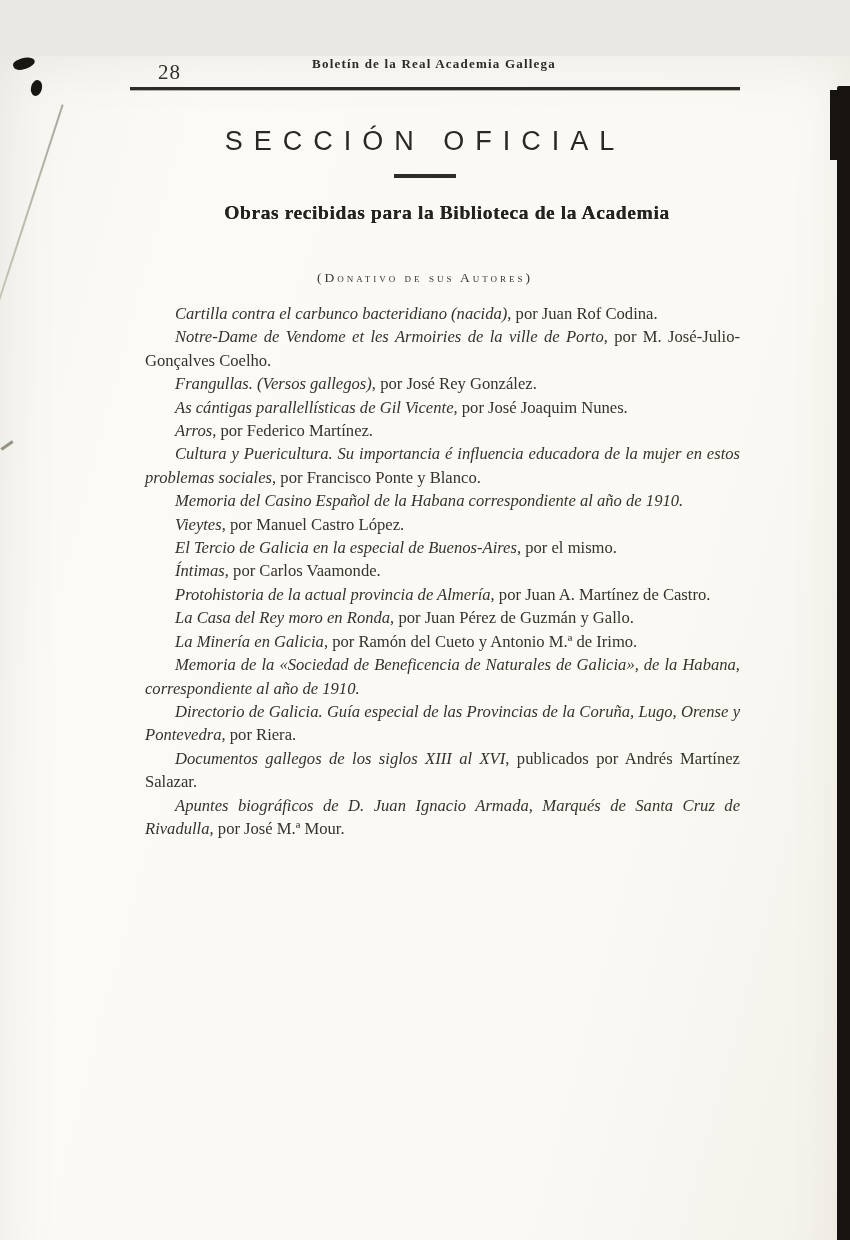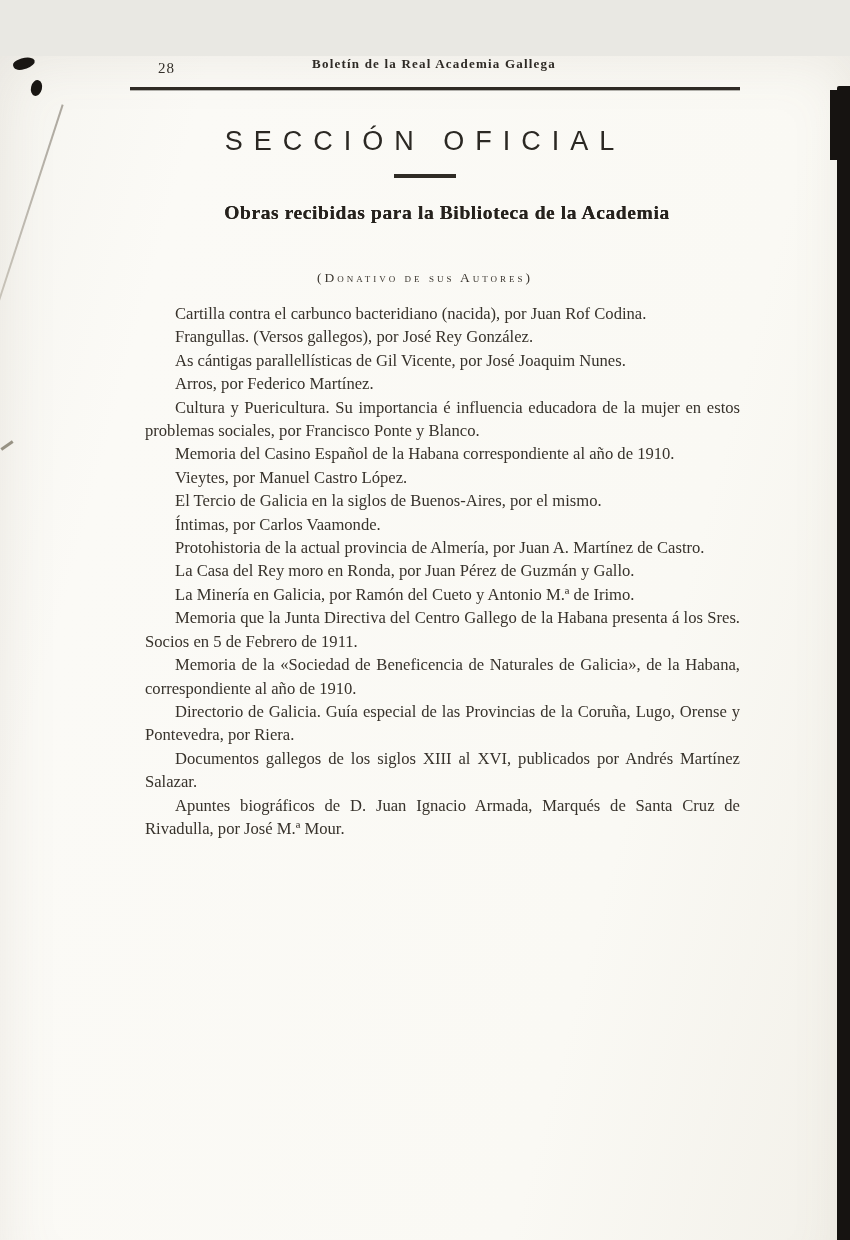--- a/index.html
+++ b/index.html
@@ -18,21 +18,21 @@
   }
   
   .edge-right{position:absolute;top:30px;right:0;width:13px;height:1210px;background:#161311;border-radius:2px 0 0 0;}
   .corner-tr{position:absolute;top:34px;right:6px;width:14px;height:70px;background:#161311;}
   .speck1{position:absolute;left:13px;top:2px;width:22px;height:11px;background:#191613;transform:rotate(-18deg);border-radius:40% 60% 50% 50%;}
   .speck2{position:absolute;left:31px;top:24px;width:11px;height:16px;background:#191613;transform:rotate(14deg);border-radius:50%;}
   .crease{position:absolute;left:20px;top:42px;width:2px;height:270px;background:linear-gradient(#9a948a,#c9c4b8);transform:rotate(18deg);opacity:.8;}
   .smudge-left{position:absolute;left:0px;top:388px;width:14px;height:3px;background:#8d8779;transform:rotate(-35deg);opacity:.9;}
   
   .pagehead{position:relative;margin:56px 112px 0 130px;height:24px;}
-  .pagenum{position:absolute;left:28px;top:4px;font-size:15px;letter-spacing:1px;color:#332f29;}
+  .pagenum{position:absolute;left:28px;top:4px;font-size:21px;letter-spacing:1px;color:#332f29;}
   .journal{display:block;text-align:center;font-size:13px;font-weight:600;letter-spacing:1.2px;color:#2e2a25;}
   .headrule{margin:7px 110px 0 130px;border-top:3px solid #2f2b25;box-shadow:0 1px 0 rgba(47,43,37,.35);}
   
   h1.section{
     margin:36px 0 0 0;text-align:center;
     font-family:"Liberation Sans","DejaVu Sans",sans-serif;
     font-weight:500;font-size:27px;letter-spacing:11px;color:#2b2823;
   }
   .titlerule{width:62px;margin:17px auto 0 auto;border-top:4px solid #2f2b25;}
   h2.subtitle{
@@ -44,21 +44,21 @@
   .donativo{
     margin:46px 0 16px 0;text-align:center;
     font-variant:small-caps;font-size:13.5px;letter-spacing:3px;color:#3a352e;
   }
   
   .entries{margin:14px 110px 0 145px;}
   p.entry{
     margin:0;text-indent:30px;text-align:justify;
     font-size:16.6px;line-height:23.4px;color:#37322b;
   }
-  p.entry .it{}
+  p.entry .it{font-style:italic;}
 </style>
 </head>
 <body>
 
 <div class="page">
 
   <div class="speck1"></div>
   <div class="speck2"></div>
   <div class="crease"></div>
   <div class="smudge-left"></div>
@@ -73,31 +73,31 @@
 
   <h1 class="section">SECCIÓN OFICIAL</h1>
   <div class="titlerule"></div>
 
   <h2 class="subtitle">Obras recibidas para la Biblioteca de la Academia</h2>
 
   <div class="donativo">(Donativo de sus Autores)</div>
 
   <div class="entries" id="entries">
       <p class="entry"><span class="it">Cartilla contra el carbunco bacteridiano (nacida)</span><span>, por Juan Rof Codina.</span></p>
+      <p class="entry"><span class="it">Notre-Dame de Vendome et les Armoiries de la ville de Porto</span><span>, por M. José-Julio-Gonçalves Coelho.</span></p>
       <p class="entry"><span class="it">Frangullas. (Versos gallegos)</span><span>, por José Rey González.</span></p>
       <p class="entry"><span class="it">As cántigas parallellísticas de Gil Vicente</span><span>, por José Joaquim Nunes.</span></p>
       <p class="entry"><span class="it">Arros</span><span>, por Federico Martínez.</span></p>
       <p class="entry"><span class="it">Cultura y Puericultura. Su importancia é influencia educadora de la mujer en estos problemas sociales</span><span>, por Francisco Ponte y Blanco.</span></p>
       <p class="entry"><span class="it">Memoria del Casino Español de la Habana correspondiente al año de 1910.</span></p>
       <p class="entry"><span class="it">Vieytes</span><span>, por Manuel Castro López.</span></p>
-      <p class="entry"><span class="it">El Tercio de Galicia en la siglos de Buenos-Aires</span><span>, por el mismo.</span></p>
+      <p class="entry"><span class="it">El Tercio de Galicia en la especial de Buenos-Aires</span><span>, por el mismo.</span></p>
       <p class="entry"><span class="it">Íntimas</span><span>, por Carlos Vaamonde.</span></p>
       <p class="entry"><span class="it">Protohistoria de la actual provincia de Almería</span><span>, por Juan A. Martínez de Castro.</span></p>
       <p class="entry"><span class="it">La Casa del Rey moro en Ronda</span><span>, por Juan Pérez de Guzmán y Gallo.</span></p>
       <p class="entry"><span class="it">La Minería en Galicia</span><span>, por Ramón del Cueto y Antonio M.ª de Irimo.</span></p>
-      <p class="entry"><span class="it">Memoria que la Junta Directiva del Centro Gallego de la Habana presenta á los Sres. Socios en 5 de Febrero de 1911.</span></p>
       <p class="entry"><span class="it">Memoria de la «Sociedad de Beneficencia de Naturales de Galicia», de la Habana, correspondiente al año de 1910.</span></p>
       <p class="entry"><span class="it">Directorio de Galicia. Guía especial de las Provincias de la Coruña, Lugo, Orense y Pontevedra</span><span>, por Riera.</span></p>
       <p class="entry"><span class="it">Documentos gallegos de los siglos XIII al XVI</span><span>, publicados por Andrés Martínez Salazar.</span></p>
       <p class="entry"><span class="it">Apuntes biográficos de D. Juan Ignacio Armada, Marqués de Santa Cruz de Rivadulla</span><span>, por José M.ª Mour.</span></p>
     </div>
 
 </div>
 
 </body></html>

